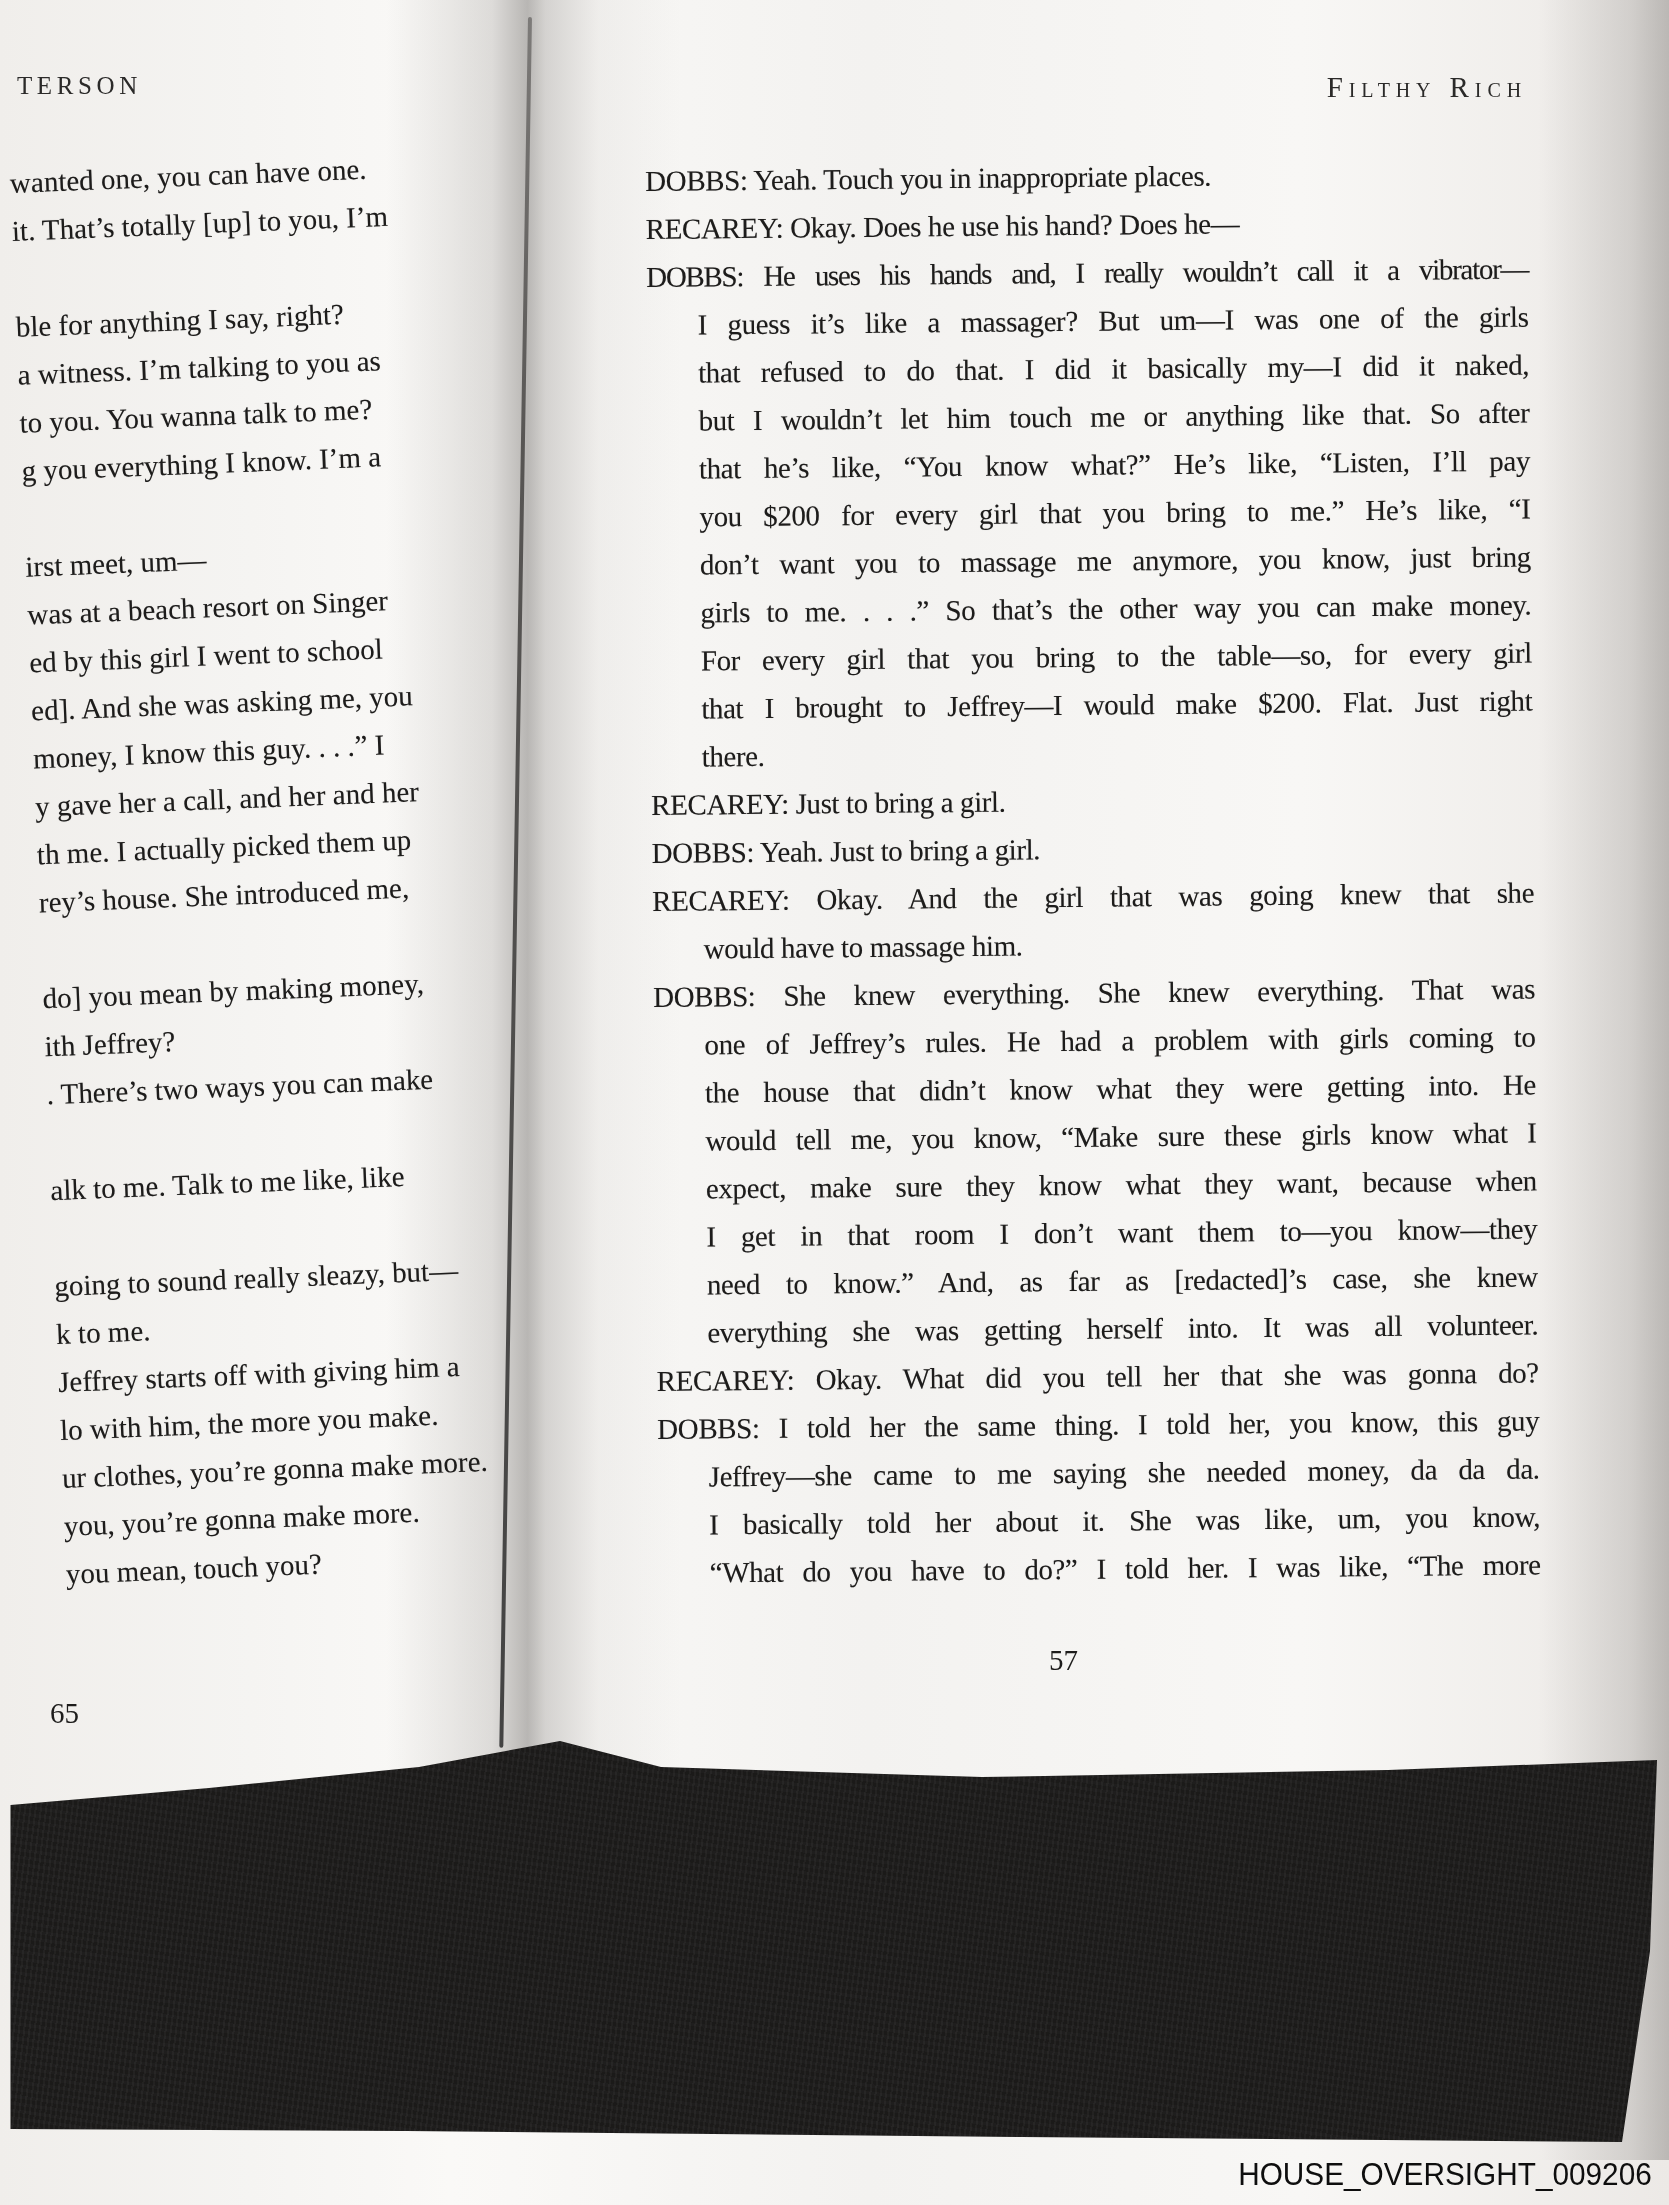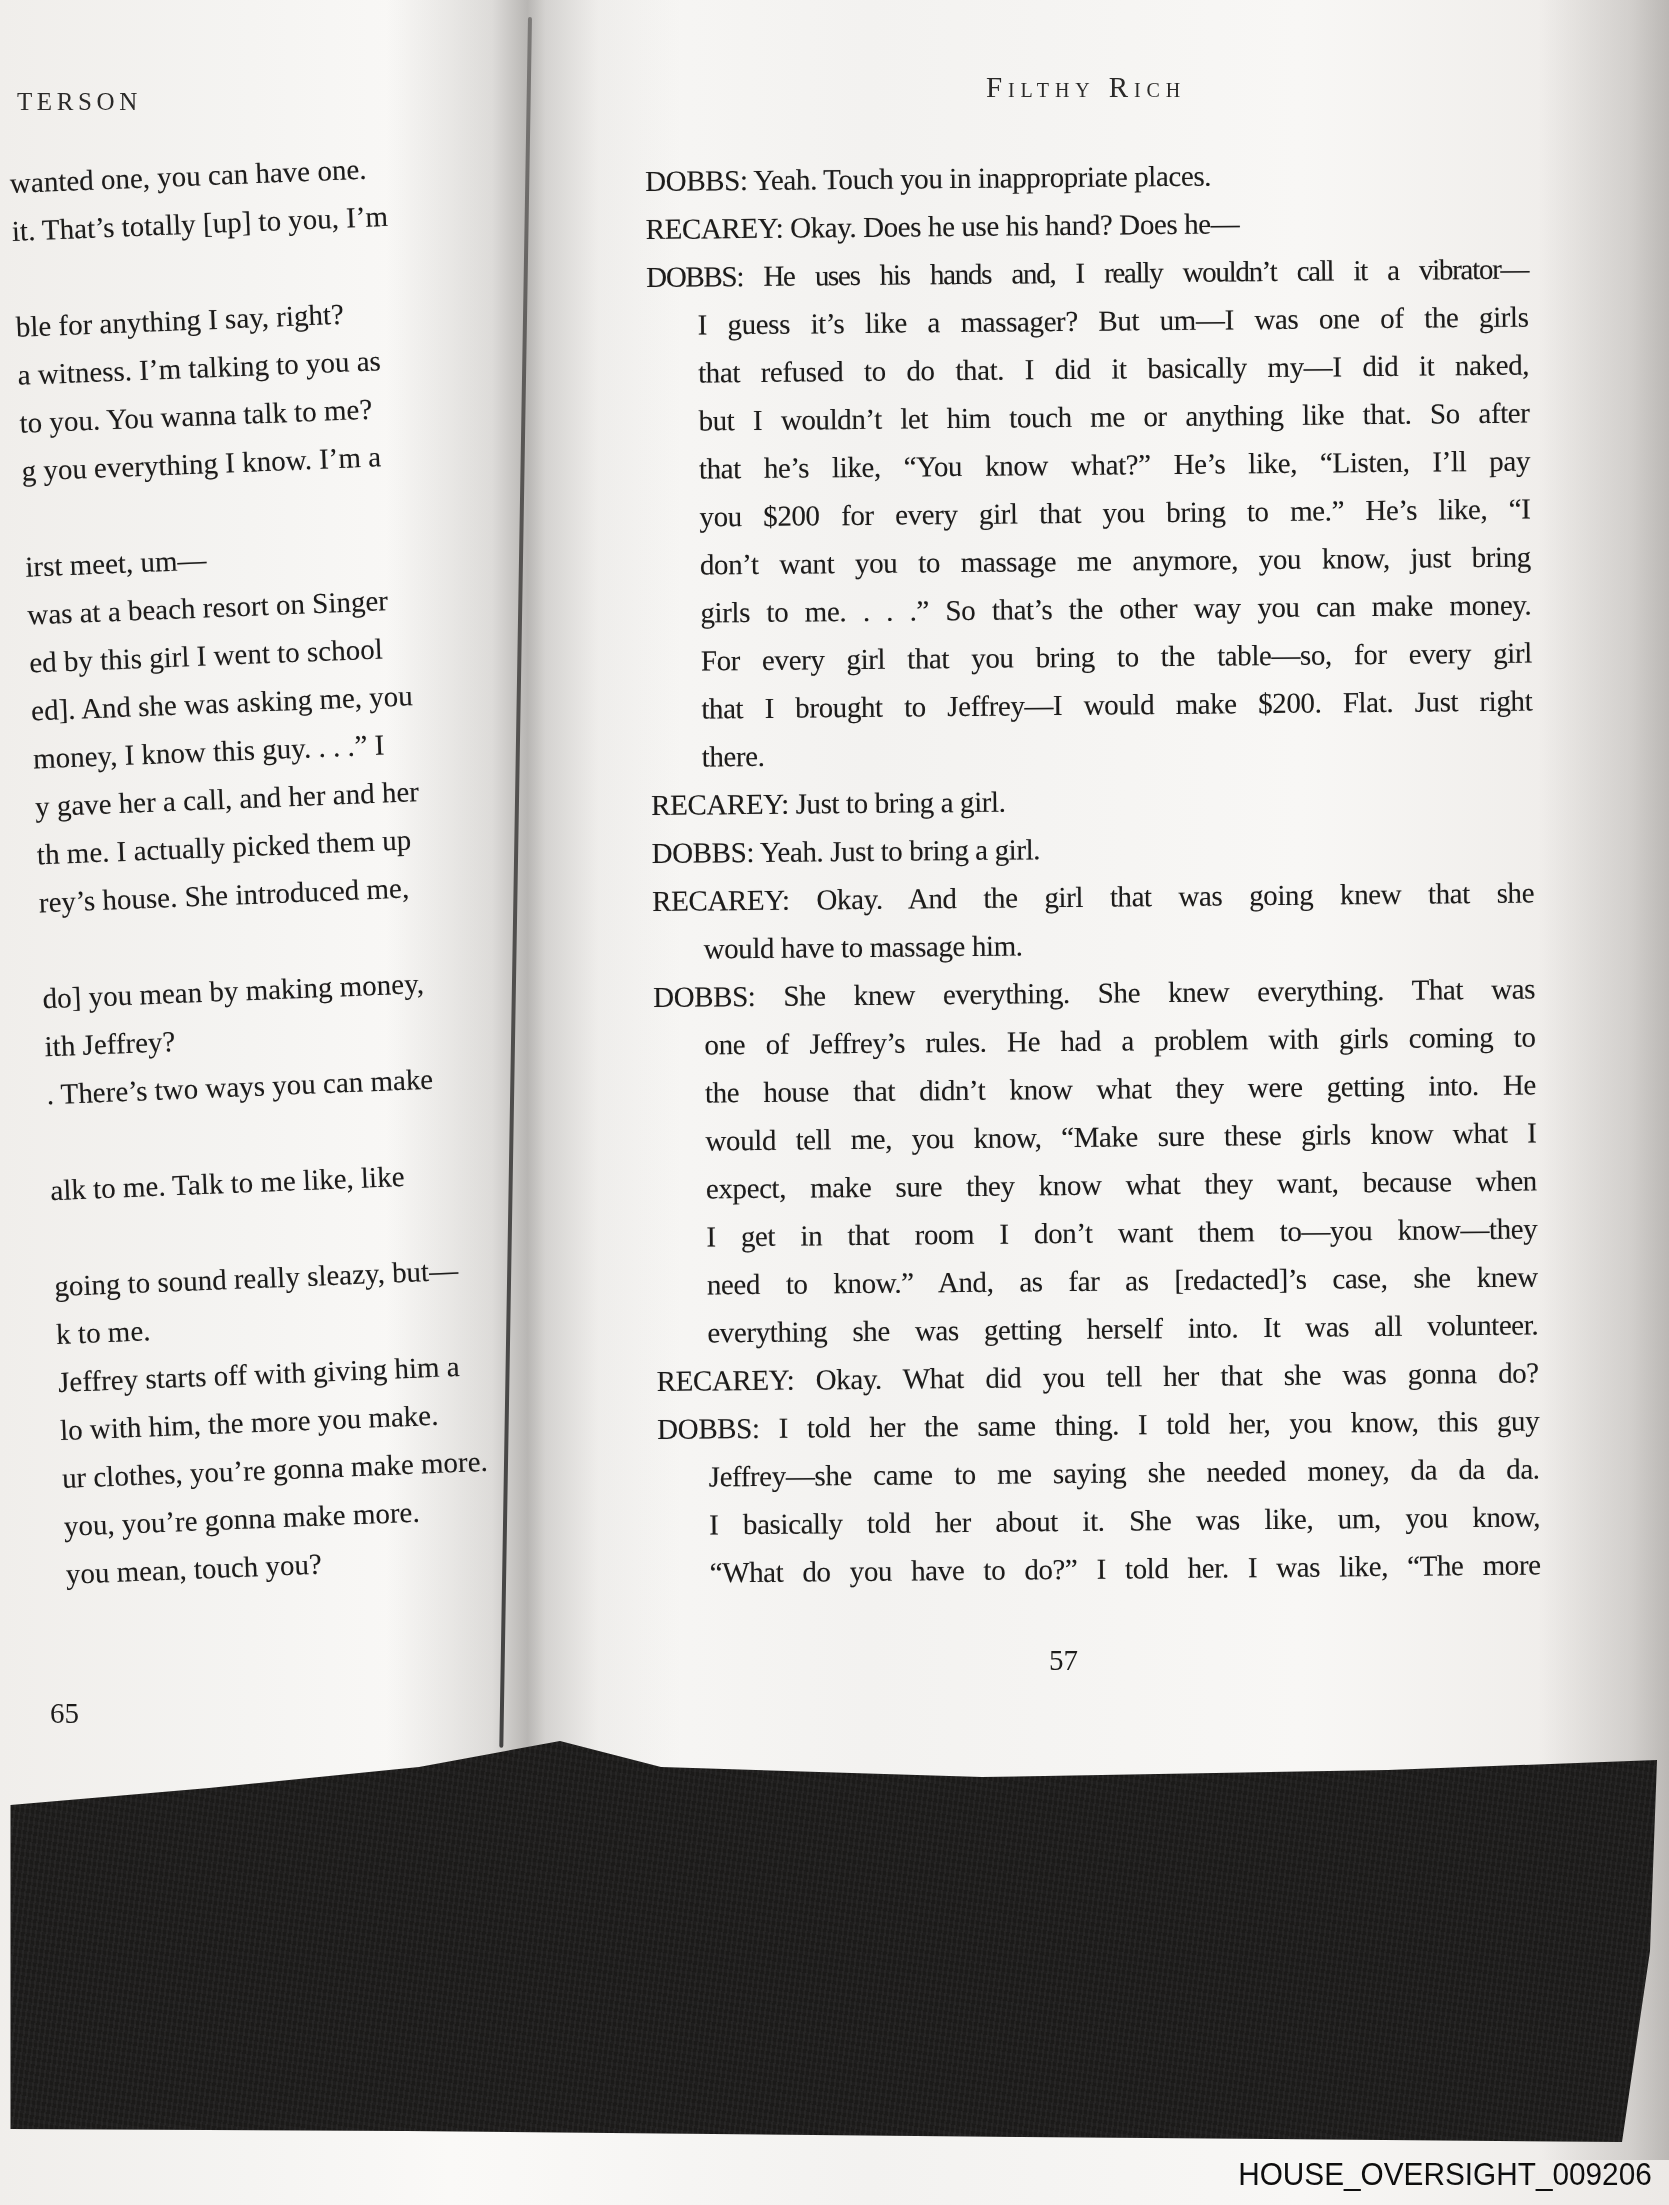--- a/index.html
+++ b/index.html
@@ -22,23 +22,23 @@
   .spine-line{
     position:absolute;left:528px;top:17px;width:3.9px;height:1731px;
     background:linear-gradient(180deg,#767472 0%,#4c4a48 25%,#3e3d3c 70%,#333 100%);
     transform:rotate(0.95deg);transform-origin:top left;border-radius:2px;opacity:.9;
   }
   .right-edge-shade{
     position:absolute;right:0;top:0;width:131px;height:2160px;
     background:linear-gradient(90deg,rgba(160,157,154,0) 0%,rgba(160,157,154,.35) 70%,rgba(146,143,140,.55) 100%);
   }
   .running-header{position:absolute;font-size:25px;letter-spacing:4.6px;color:#2b2a29;}
-  .running-header.left{left:17px;top:88px;}
+  .running-header.left{left:17px;top:72px;}
   .running-header.right{
-    left:645px;top:71px;width:882px;text-align:center;
+    left:645px;top:71px;width:882px;text-align:right;
     font-variant:small-caps;font-size:29px;letter-spacing:5.9px;
   }
   .left-page-text{
     position:absolute;left:9.2px;top:159px;width:517px;
     transform:rotate(-2.3deg);transform-origin:top left;
   }
   .pline{height:48px;line-height:48px;font-size:29px;white-space:nowrap;
     text-shadow:0 0 0.7px rgba(20,20,20,.35);}
   .right-page-text{
     position:absolute;left:645px;top:157px;width:882px;

